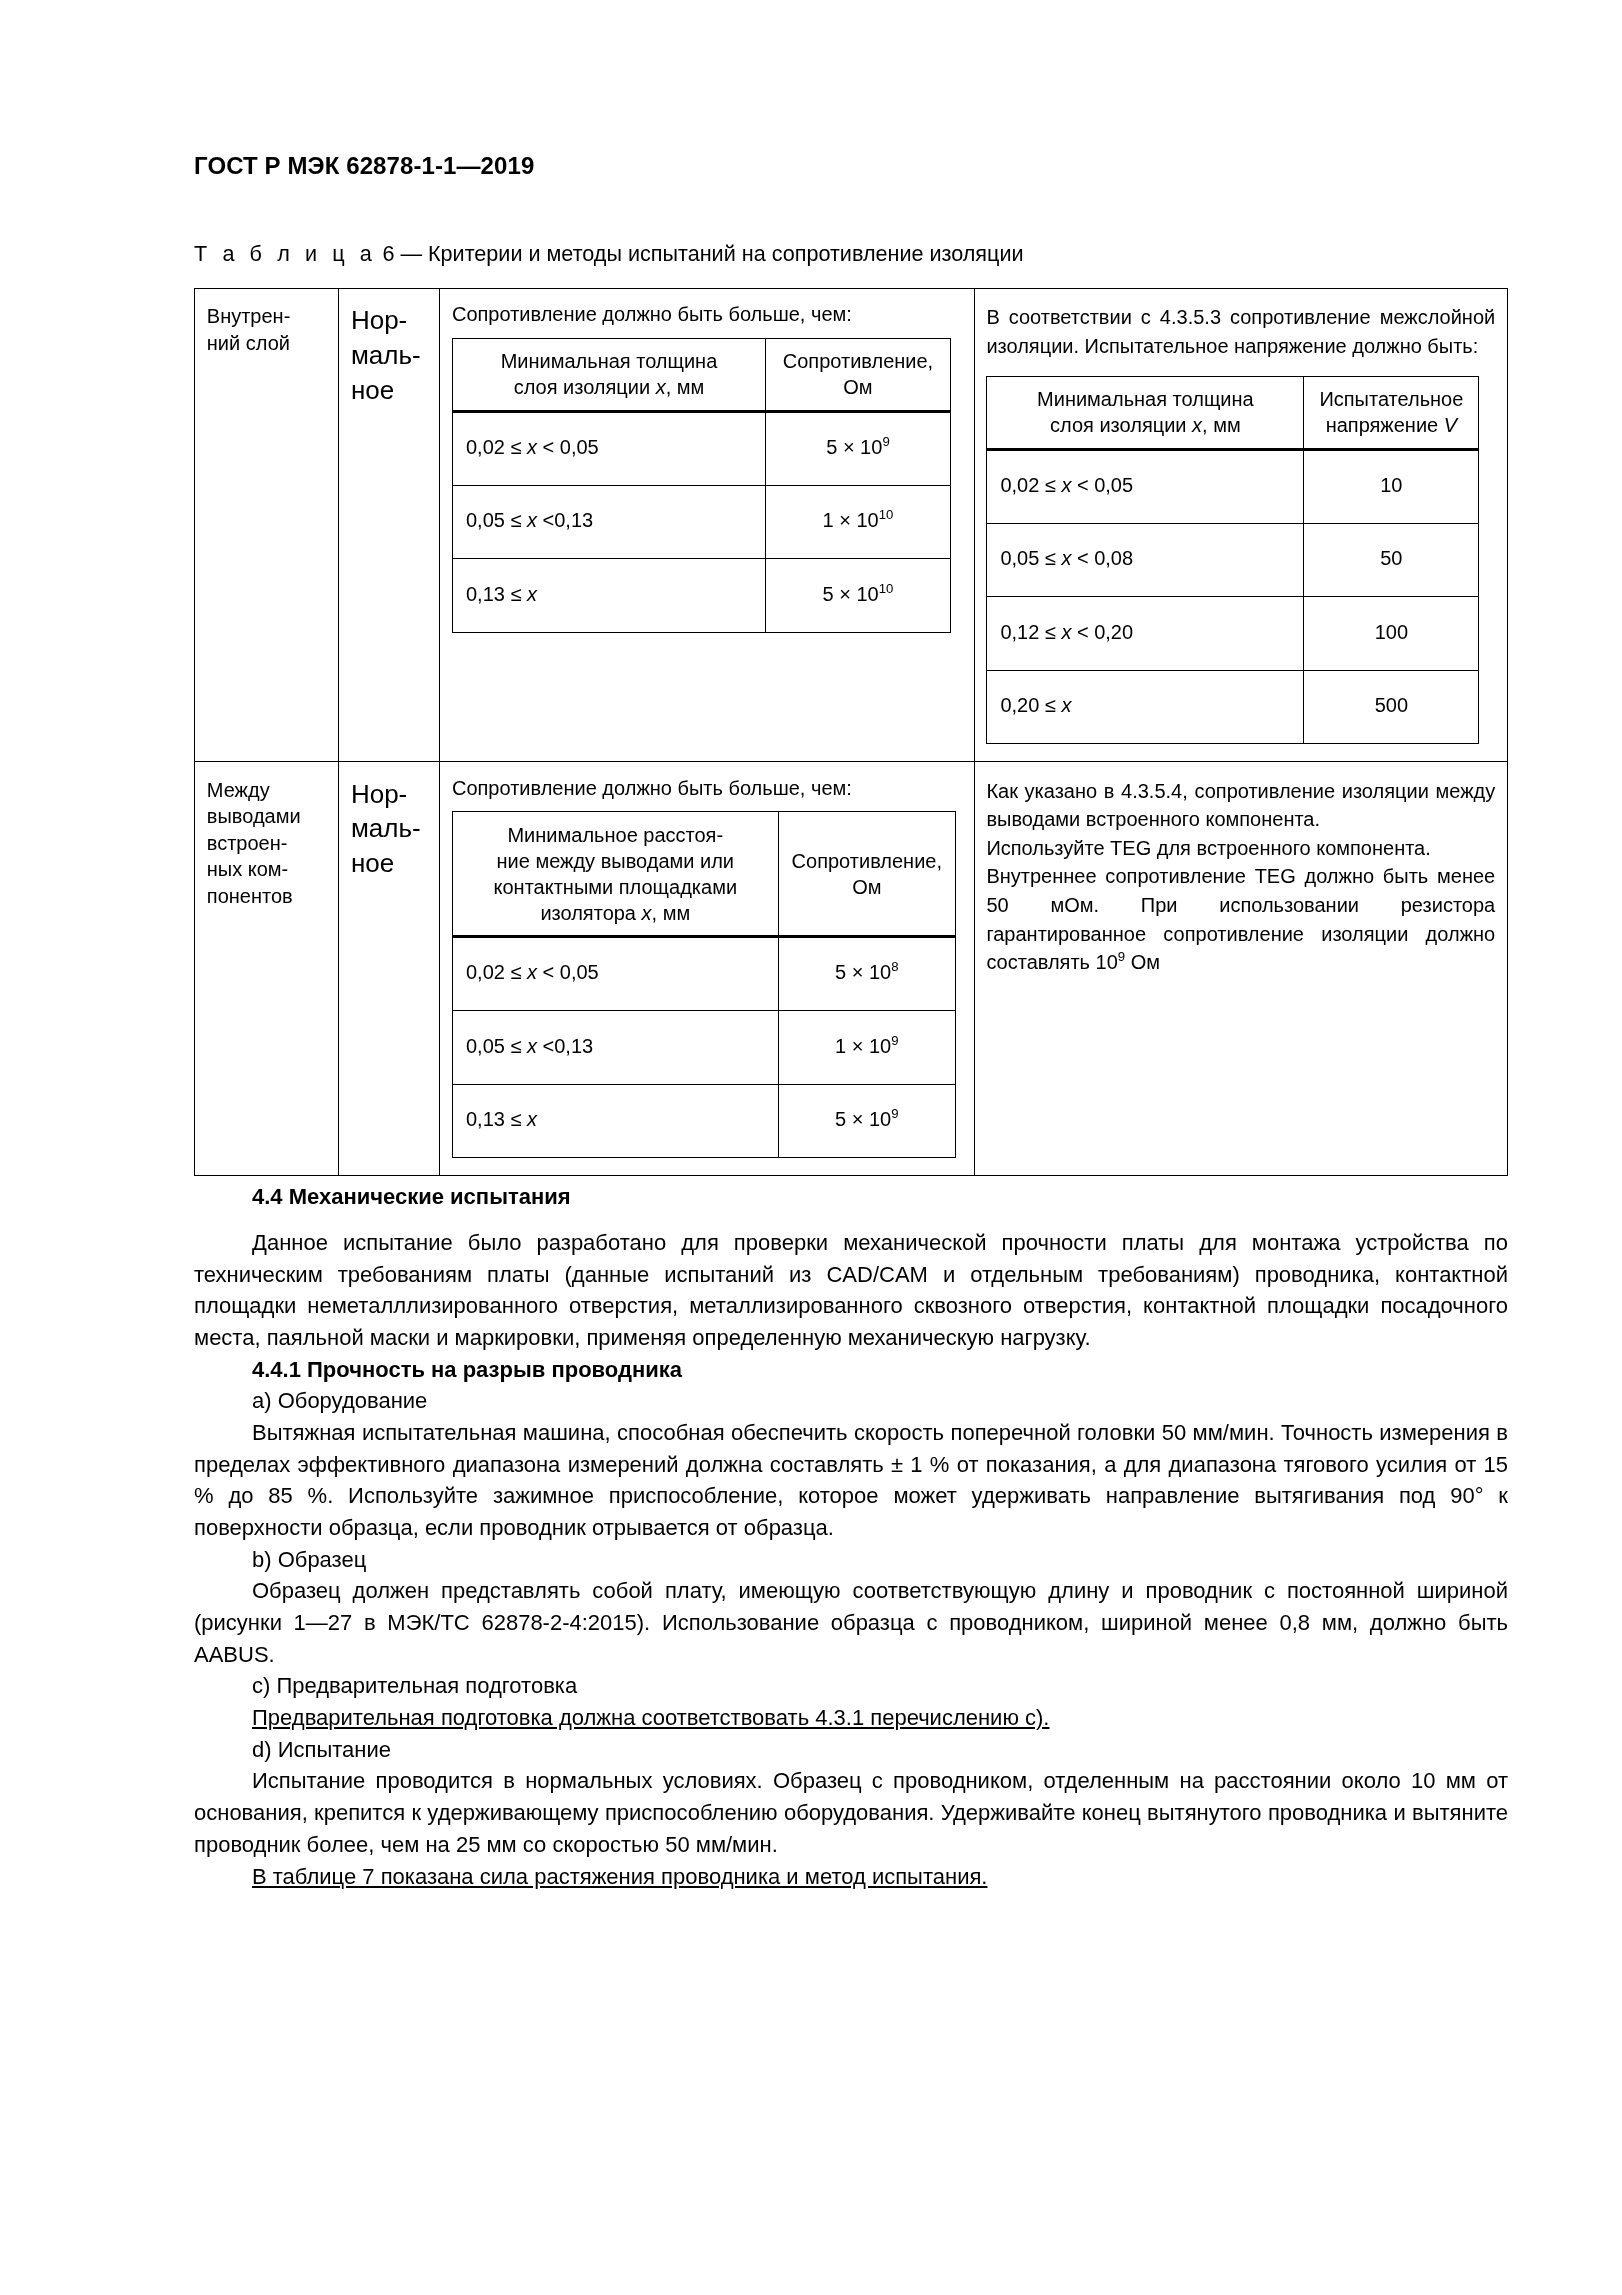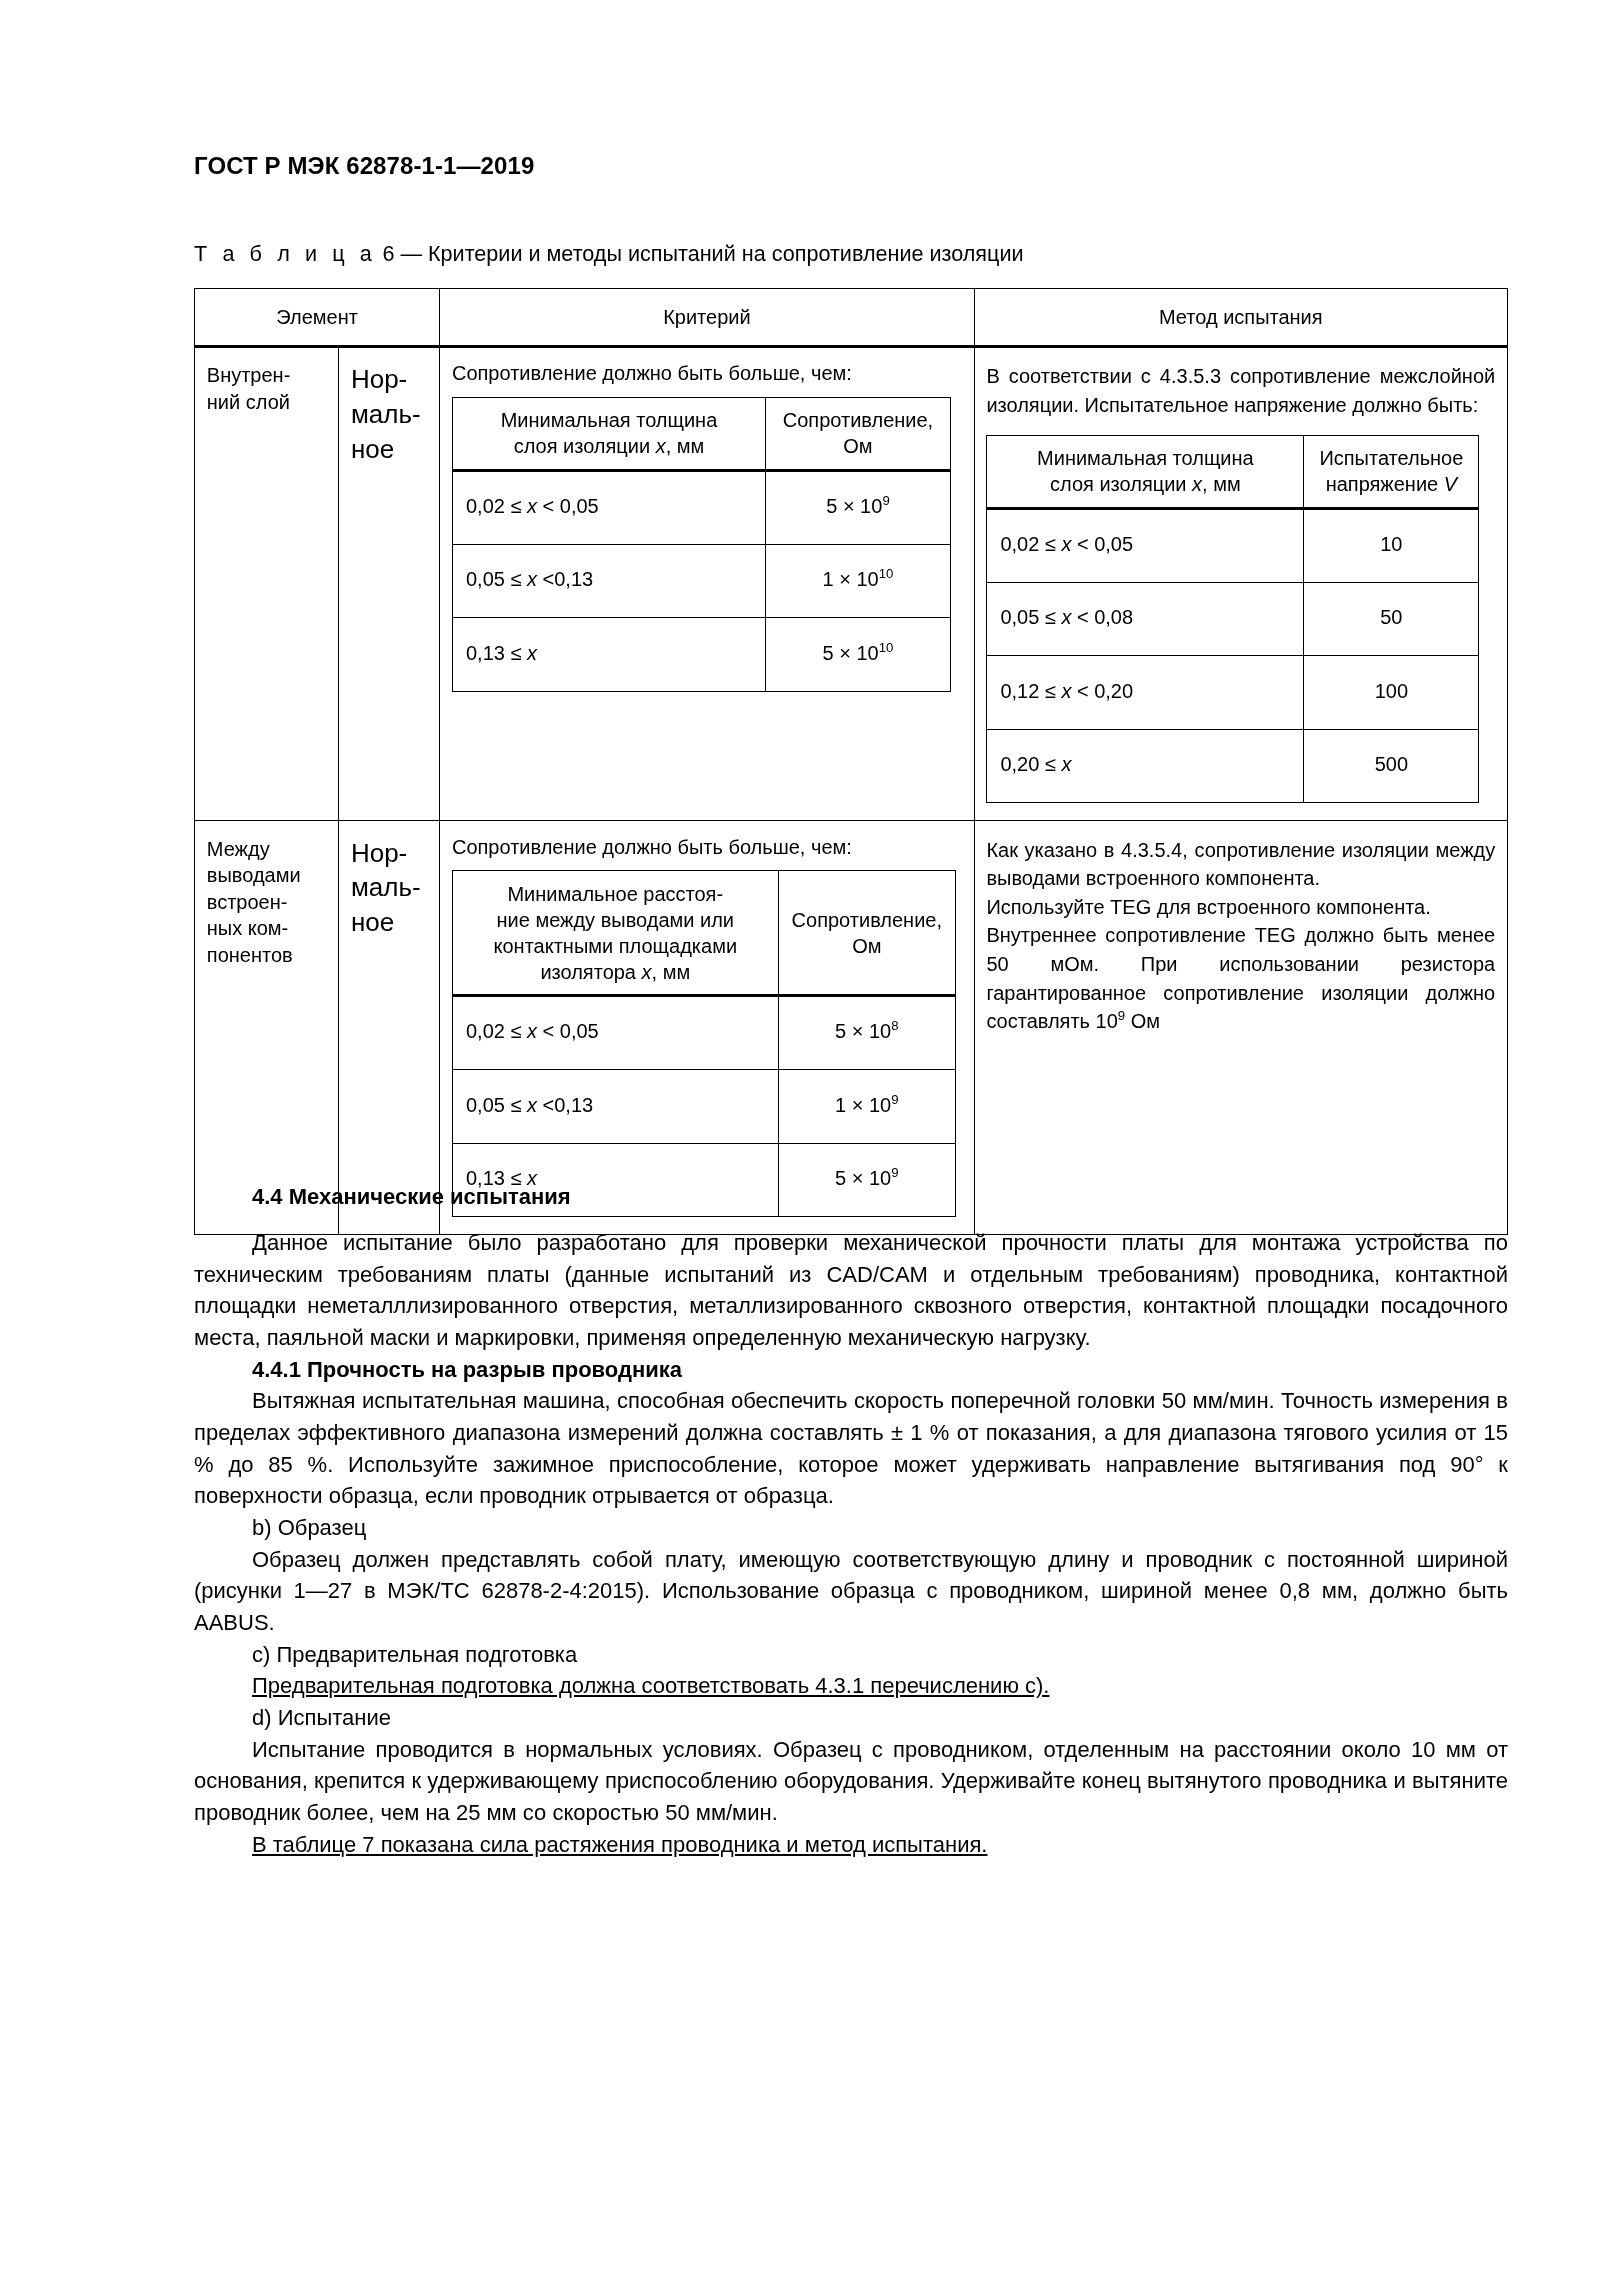--- a/index.html
+++ b/index.html
@@ -186,25 +186,20 @@
   <div class="table-caption"><span class="cap-word">Т а б л и ц а</span> <span>6 — Критерии и методы испытаний на сопротивление изоляции</span></div>
 
   <table class="main-table">
     <colgroup>
       <col style="width:144px">
         <col style="width:101px">
         <col style="width:534px">
         <col style="width:533px">
     </colgroup>
     <tbody>
-      <tr class="hdr">
-        <td colspan="2">Элемент</td>
-        <td>Критерий</td>
-        <td>Метод испытания</td>
-      </tr>
 
       <tr class="body-row">
         <td class="cell-elem">Внутрен-<br>ний слой</td>
         <td class="cell-norm">Нор-<br>маль-<br>ное</td>
         <td class="cell-crit">
           <p class="crit-lead">Сопротивление должно быть больше, чем:</p>
           <table class="inner inner-a">
             <colgroup>
                 <col class="c1" style="width:313px">
                 <col class="c2" style="width:185px">
@@ -318,20 +313,21 @@
           <p class="meth-par"><span>Внутреннее сопротивление TEG должно быть менее 50 мОм. При использовании резистора гарантированное сопротивление изоляции должно составлять 10</span><sup>9</sup><span> Ом</span></p>
         </td>
       </tr>
     </tbody>
   </table>
 
   <div class="body">
     <p class="h-sec">4.4  Механические испытания</p>
     <p class="p">Данное испытание было разработано для проверки механической прочности платы для монтажа устройства по техническим требованиям платы (данные испытаний из CAD/CAM и отдельным требо­ваниям) проводника, контактной площадки неметалллизированного отверстия, металлизированного сквозного отверстия, контактной площадки посадочного места, паяльной маски и маркировки, приме­няя определенную механическую нагрузку.</p>
     <p class="h-sub">4.4.1  Прочность на разрыв проводника</p>
+    <p class="p">a) Оборудование</p>
     <p class="p">Вытяжная испытательная машина, способная обеспечить скорость поперечной головки 50 мм/мин. Точность измерения в пределах эффективного диапазона измерений должна составлять ± 1 % от по­казания, а для диапазона тягового усилия от 15 % до 85 %. Используйте зажимное приспособление, которое может удерживать направление вытягивания под 90° к поверхности образца, если проводник отрывается от образца.</p>
     <p class="p">b) Образец</p>
     <p class="p">Образец должен представлять собой плату, имеющую соответствующую длину и проводник с по­стоянной шириной (рисунки 1—27 в МЭК/ТС 62878-2-4:2015). Использование образца с проводником, шириной менее 0,8 мм, должно быть AABUS.</p>
     <p class="p">c) Предварительная подготовка</p>
     <p class="p last">Предварительная подготовка должна соответствовать 4.3.1 перечислению c).</p>
     <p class="p">d) Испытание</p>
     <p class="p">Испытание проводится в нормальных условиях. Образец с проводником, отделенным на расстоя­нии около 10 мм от основания, крепится к удерживающему приспособлению оборудования. Удерживай­те конец вытянутого проводника и вытяните проводник более, чем на 25 мм со скоростью 50 мм/мин.</p>
     <p class="p last">В таблице 7 показана сила растяжения проводника и метод испытания.</p>
   </div>
 

